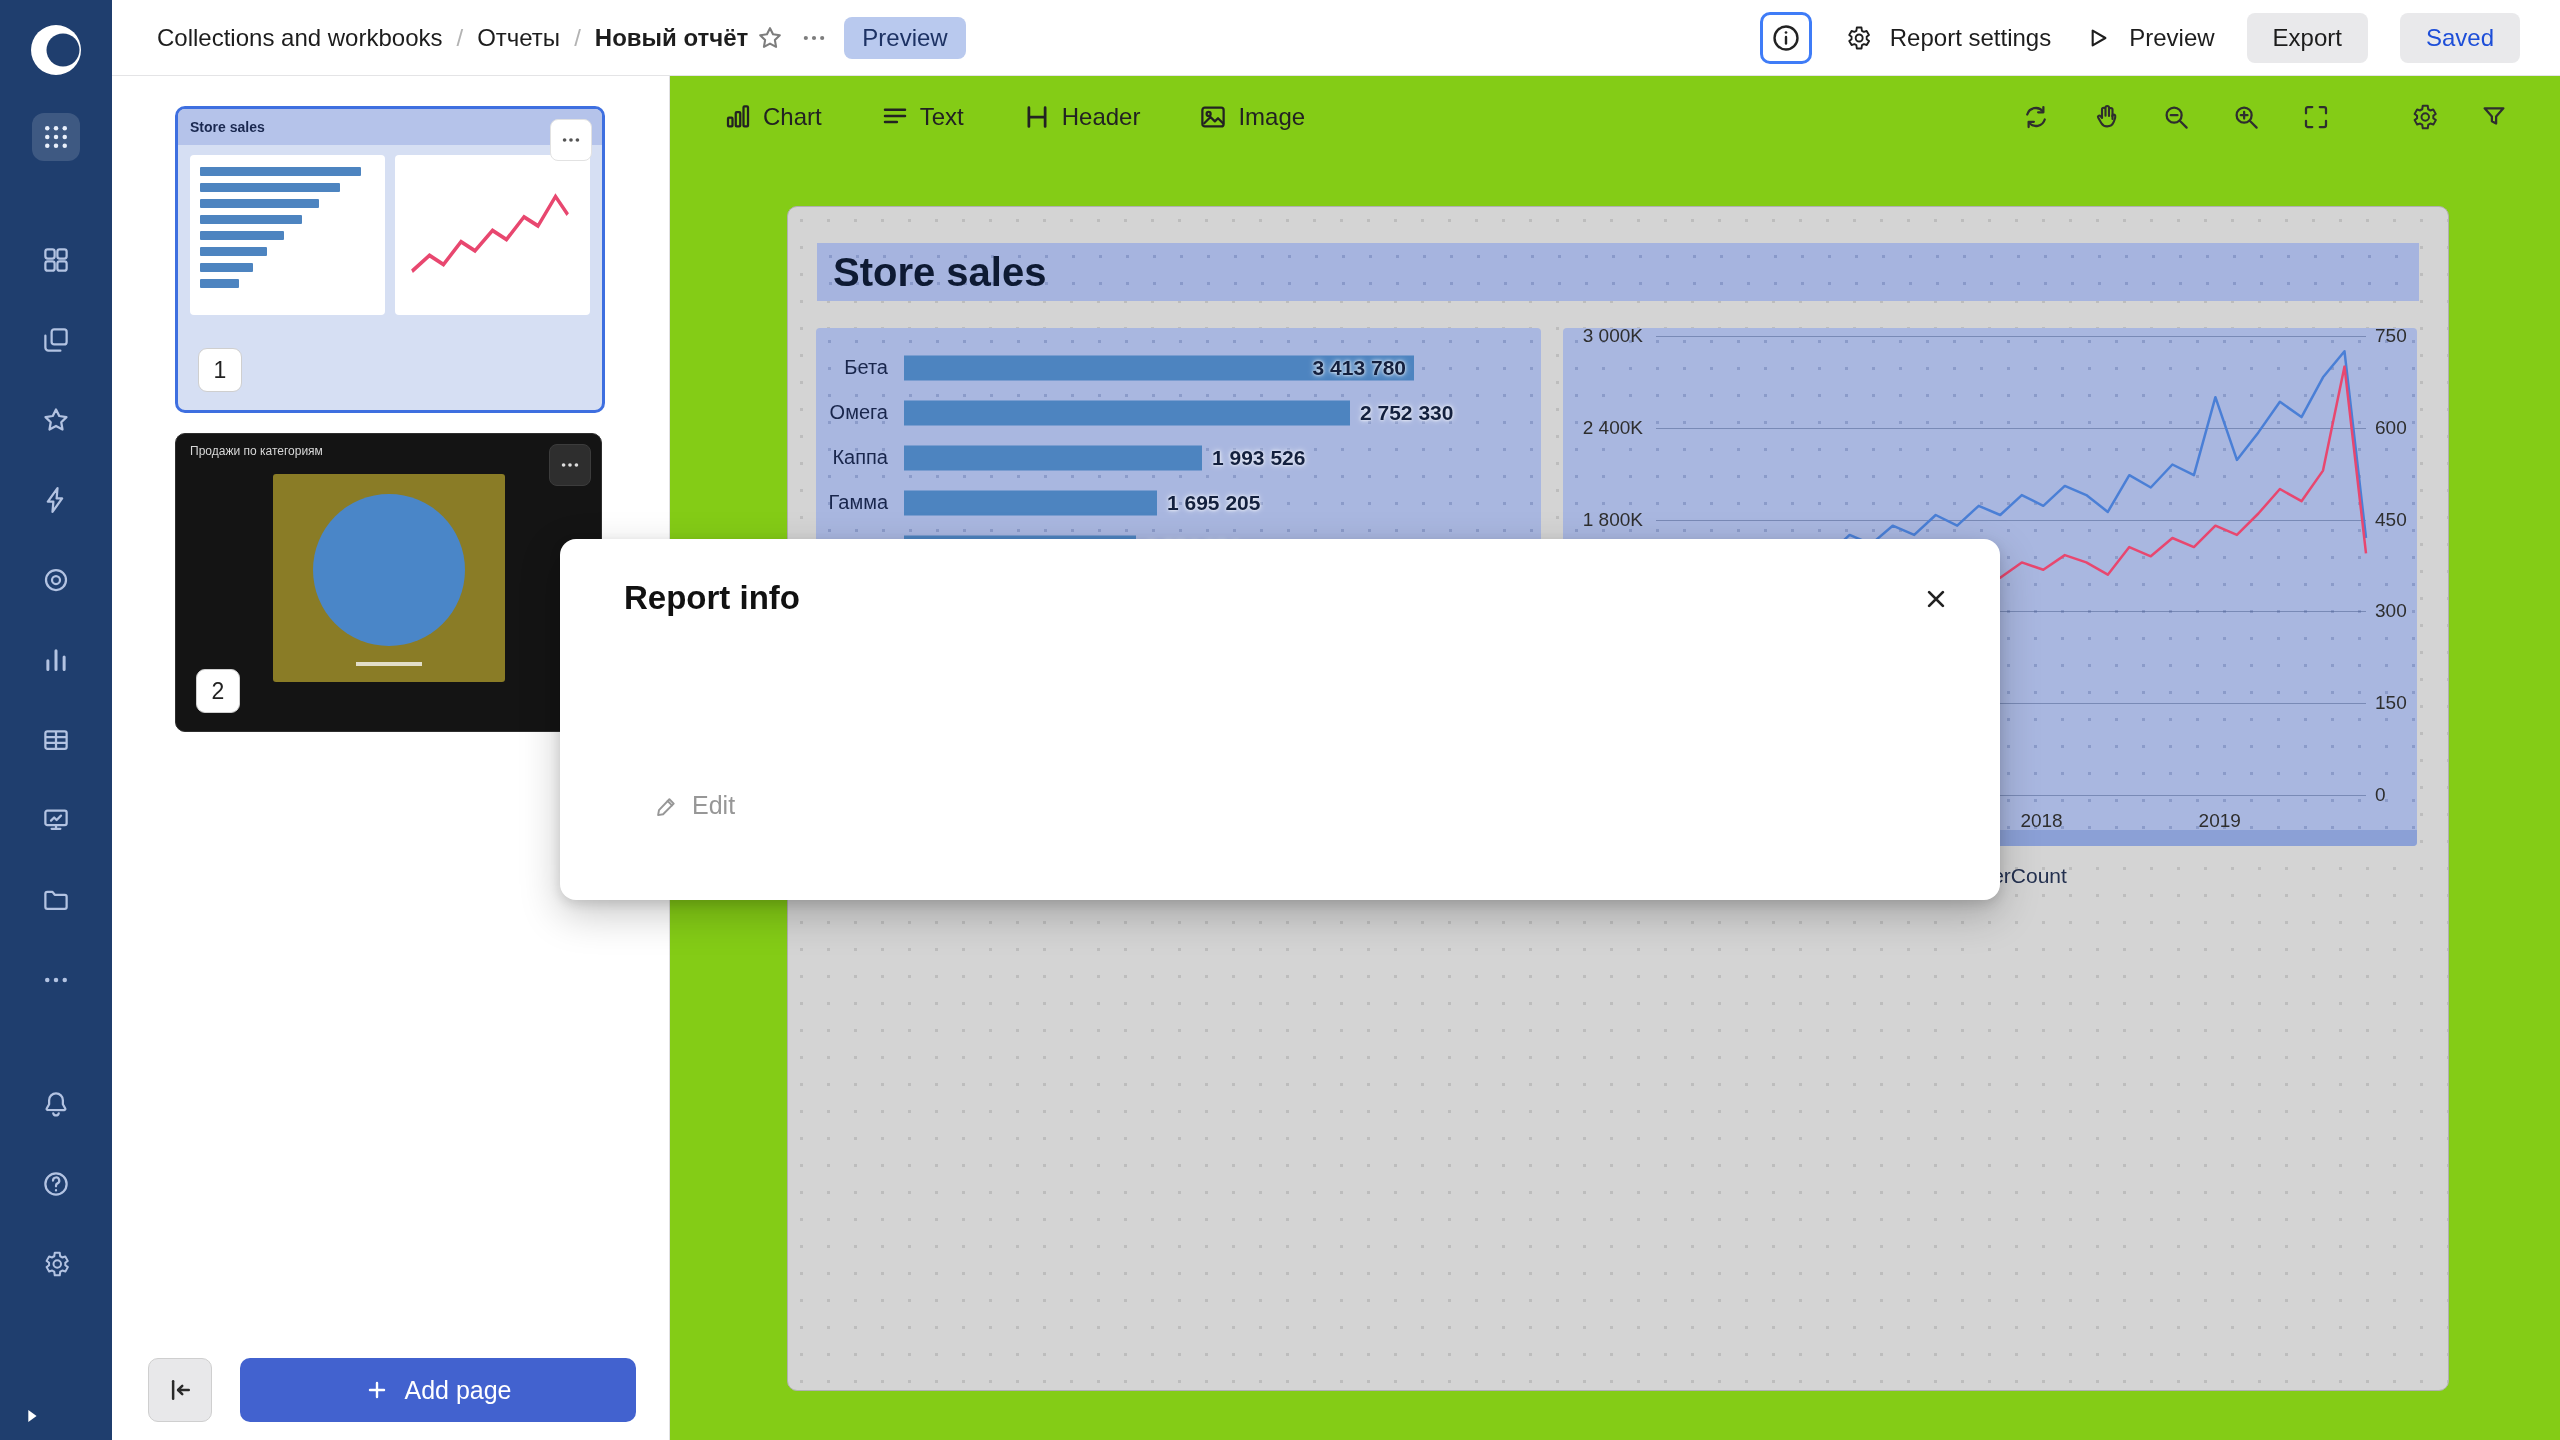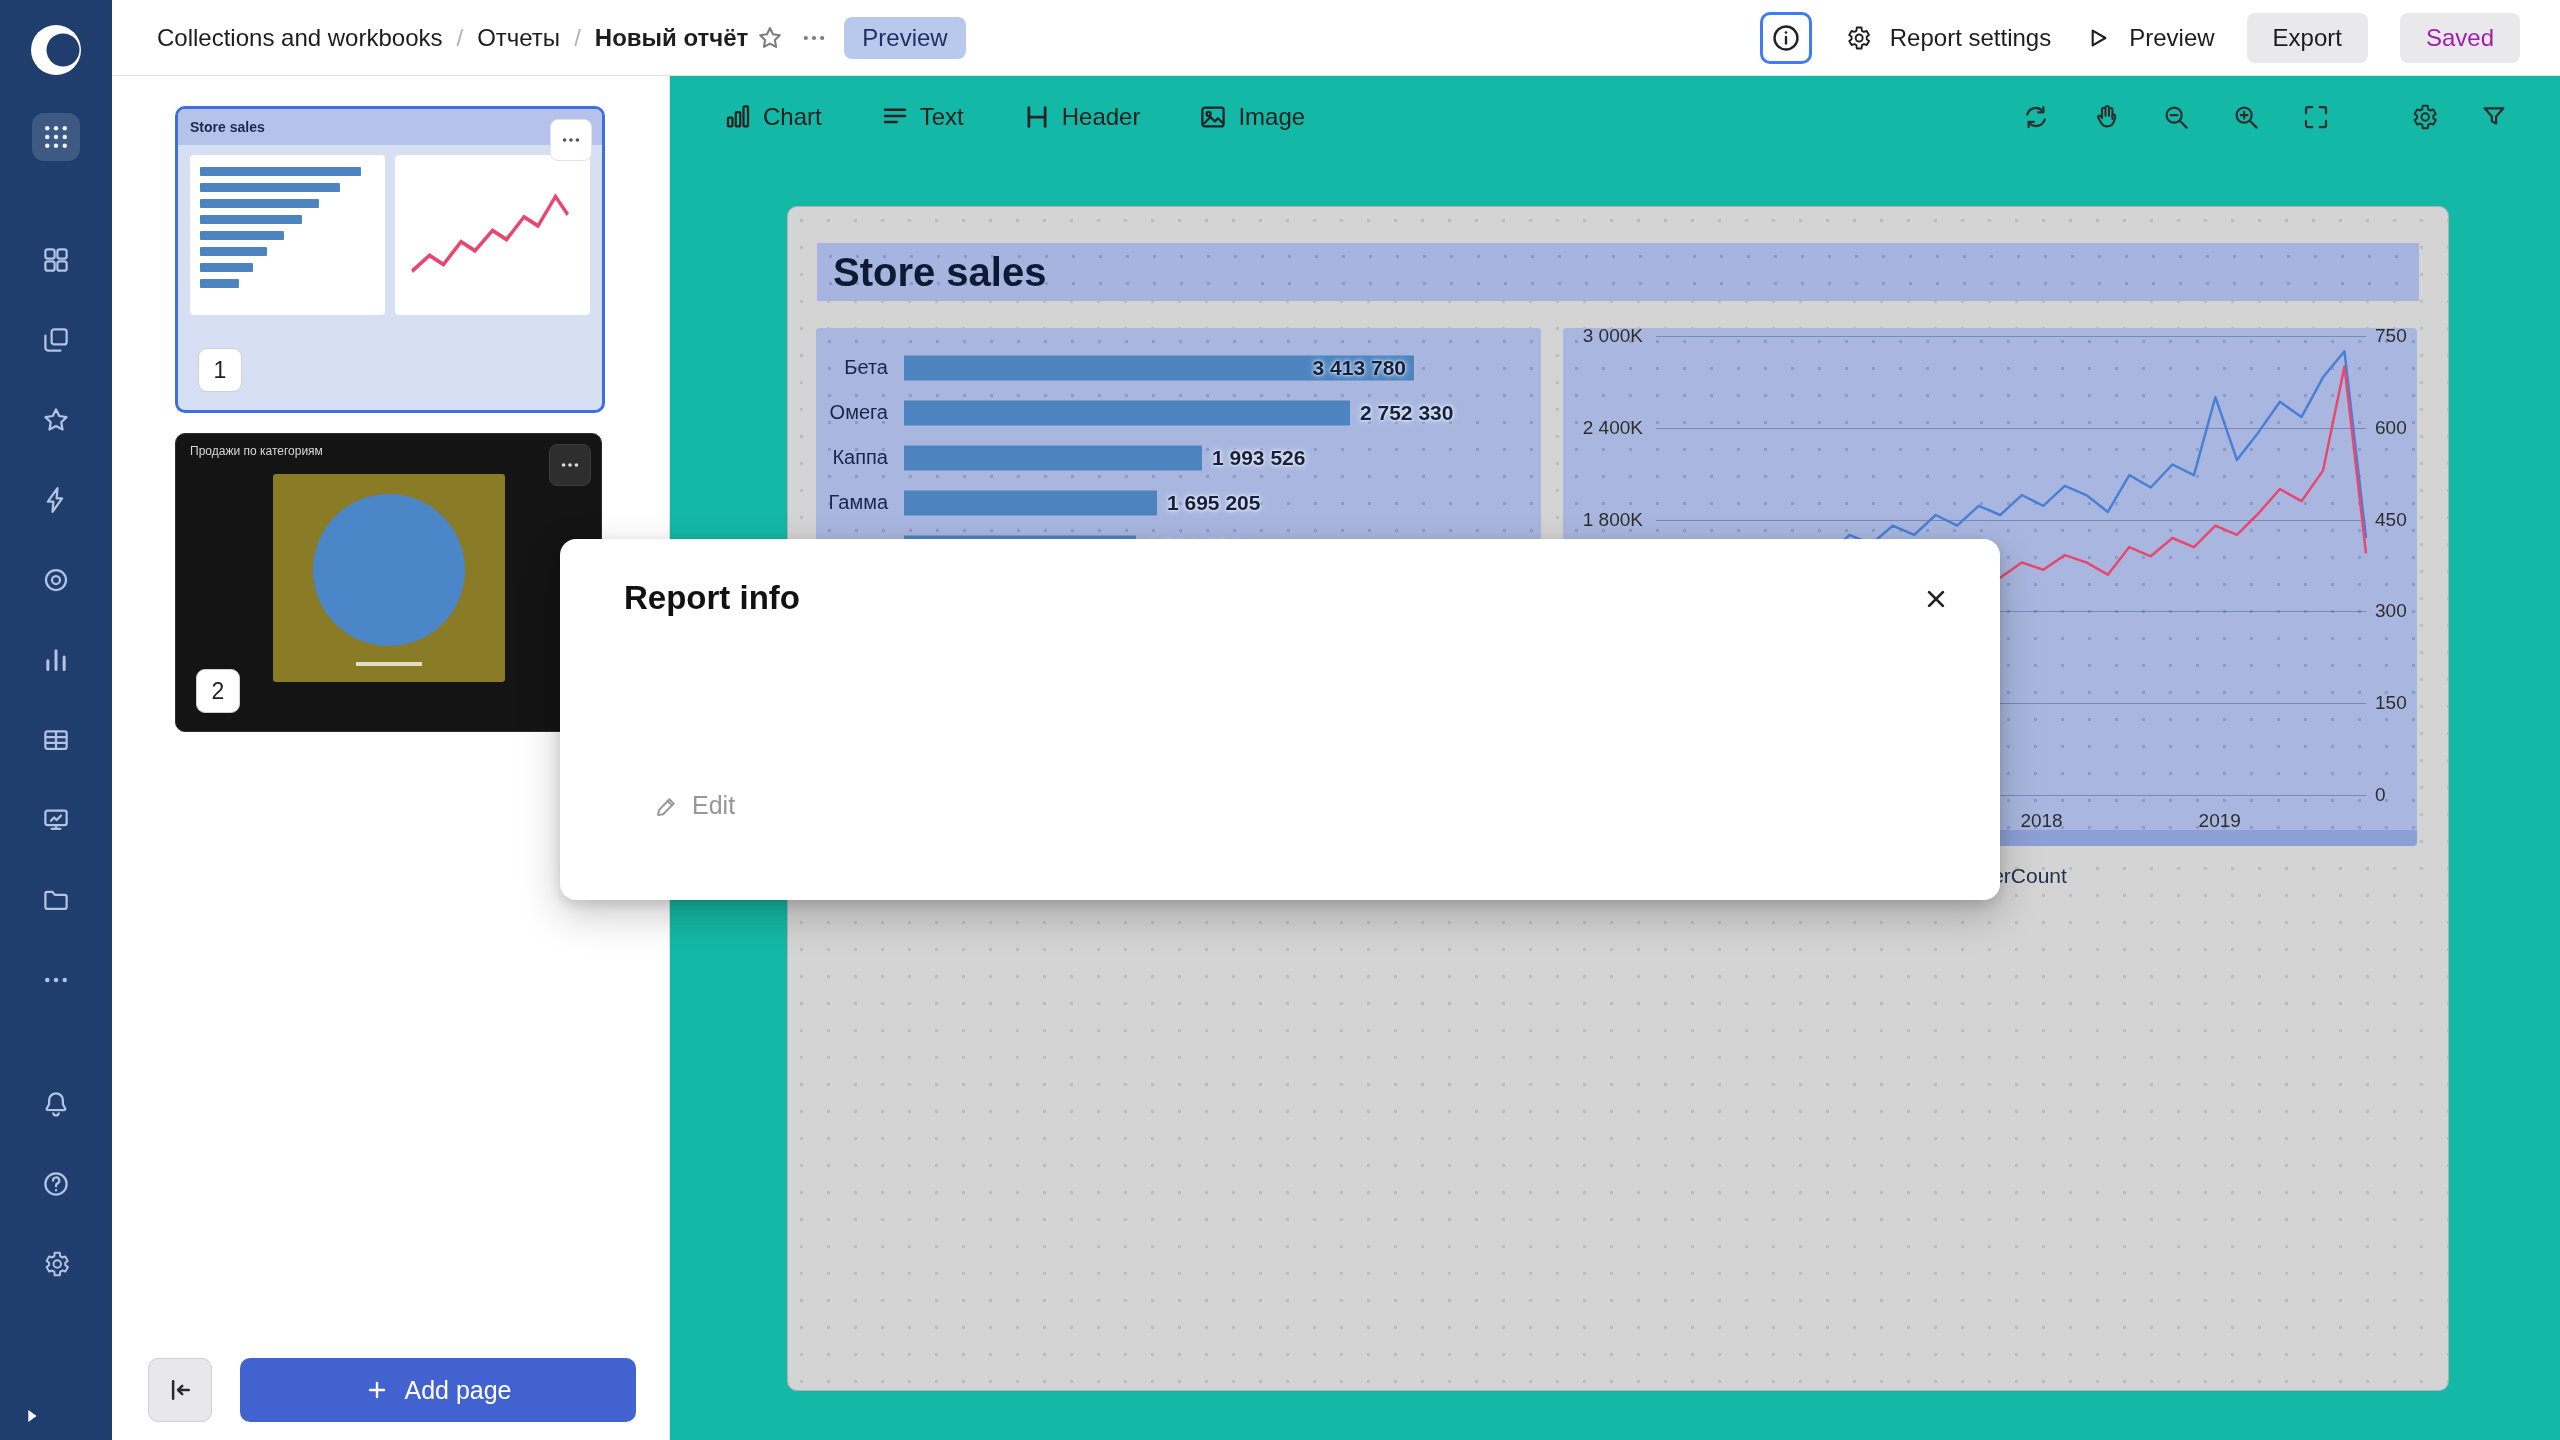--- a/index.html
+++ b/index.html
@@ -24,21 +24,21 @@
   .crumbs { display:flex; align-items:center; gap:14px; font-size:24px; color:#1d1d1d; }
   .crumb { cursor:pointer; white-space:nowrap; }
   .crumb.current { font-weight:700; }
   .sep { color:#b3b3b3; }
   .tb-iconbtn { width:44px; height:44px; display:flex; align-items:center; justify-content:center; color:#7d7d7d; border-radius:8px; background:none; border:none; cursor:pointer; }
   .preview-badge { margin-left:8px; height:42px; padding:0 18px; background:#b9c9ee; color:#1d3264; font-size:24px; border-radius:8px; display:flex; align-items:center; }
   .tb-right { margin-left:auto; display:flex; align-items:center; gap:32px; }
   .info-btn { width:52px; height:52px; border:3px solid #3f7cf7; border-radius:10px; display:flex; align-items:center; justify-content:center; color:#222; background:#fff; cursor:pointer; }
   .tb-action { display:flex; align-items:center; gap:18px; font-size:24px; color:#1d1d1d; background:none; border:none; cursor:pointer; white-space:nowrap; }
   .tb-btn { height:50px; padding:0 26px; border-radius:8px; background:#e9e9eb; font-size:24px; color:#1d1d1d; border:none; cursor:pointer; }
-  .tb-btn.disabled { color:#a21caf; cursor:default; }
+  .tb-btn.disabled { color:#1d4ed8; cursor:default; }
 
   
   .pages-panel { position:absolute; left:112px; top:76px; width:558px; bottom:0; background:#ffffff; border-right:1px solid #e0e0e2; z-index:10; }
   .thumb { position:absolute; border-radius:10px; overflow:hidden; cursor:pointer; }
   .thumb-1 { left:63px; top:30px; width:430px; height:307px; background:#d6dff3; border:3px solid #3e6fe0; }
   .thumb-2 { left:63px; top:357px; width:427px; height:299px; background:#141414; border:1px solid #2e2e2e; }
   .mini-titlebar { height:36px; background:#b5c3ea; display:flex; align-items:center; padding:0 12px; font-size:14px; font-weight:700; color:#1a2850; }
   .mini-charts { display:flex; gap:10px; padding:10px 12px; }
   .mini-chart { flex:1; height:160px; background:#fff; border-radius:4px; padding:12px 10px; }
   .mini-bar { height:9px; background:#4d84c0; margin-bottom:7px; border-radius:1px; }
@@ -48,21 +48,21 @@
   .mini-pie { position:absolute; left:50%; top:20px; transform:translateX(-50%); width:152px; height:152px; border-radius:50%; background:#4a86c8; }
   .mini-legend-dash { position:absolute; bottom:16px; left:50%; transform:translateX(-50%); width:66px; height:4px; background:rgba(255,255,255,.75); }
   .thumb-menu { position:absolute; top:10px; right:10px; width:42px; height:42px; border-radius:8px; background:#ffffff; border:1px solid #e2e2e2; display:flex; align-items:center; justify-content:center; color:#555; cursor:pointer; }
   .thumb-menu.dark { background:#2e2e2e; border-color:#3c3c3c; color:#ddd; }
   .page-badge { position:absolute; left:20px; bottom:18px; width:44px; height:44px; border-radius:9px; background:#fff; border:1px solid #cfcfcf; display:flex; align-items:center; justify-content:center; font-size:23px; color:#222; }
   .panel-footer { position:absolute; bottom:18px; left:0; right:0; padding:0 33px 0 36px; display:flex; gap:28px; align-items:center; }
   .collapse-btn { width:64px; height:64px; border-radius:10px; background:#e8e8ea; border:1px solid #cfcfcf; display:flex; align-items:center; justify-content:center; color:#2a2a2a; cursor:pointer; }
   .add-page-btn { flex:1; height:64px; border-radius:10px; background:#4262cf; border:none; color:#fff; font-size:25px; display:flex; align-items:center; justify-content:center; gap:14px; cursor:pointer; }
 
   
-  .canvas { position:absolute; left:670px; top:76px; right:0; bottom:0; background:#14b8a6; }
+  .canvas { position:absolute; left:670px; top:76px; right:0; bottom:0; background:#84cc16; }
   .canvas-toolbar { position:absolute; left:0; right:0; top:12px; height:58px; display:flex; align-items:center; padding:0 44px 0 53px; }
   .ct-left { display:flex; gap:58px; }
   .ct-item { display:flex; align-items:center; gap:10px; font-size:24px; color:#222; cursor:pointer; background:none; border:none; }
   .ct-right { margin-left:auto; display:flex; align-items:center; gap:26px; color:#2e2e2e; }
   .ct-icon { width:44px; height:44px; display:flex; align-items:center; justify-content:center; border-radius:8px; cursor:pointer; background:none; border:none; color:#2e2e2e; }
   .ct-icon.gear-gap { margin-left:38px; }
 
   .report-page { position:absolute; left:117px; top:130px; width:1662px; height:1185px;
     background-color:#d4d4d4;
     background-image: radial-gradient(#bdbdbd 1.7px, transparent 1.9px);

